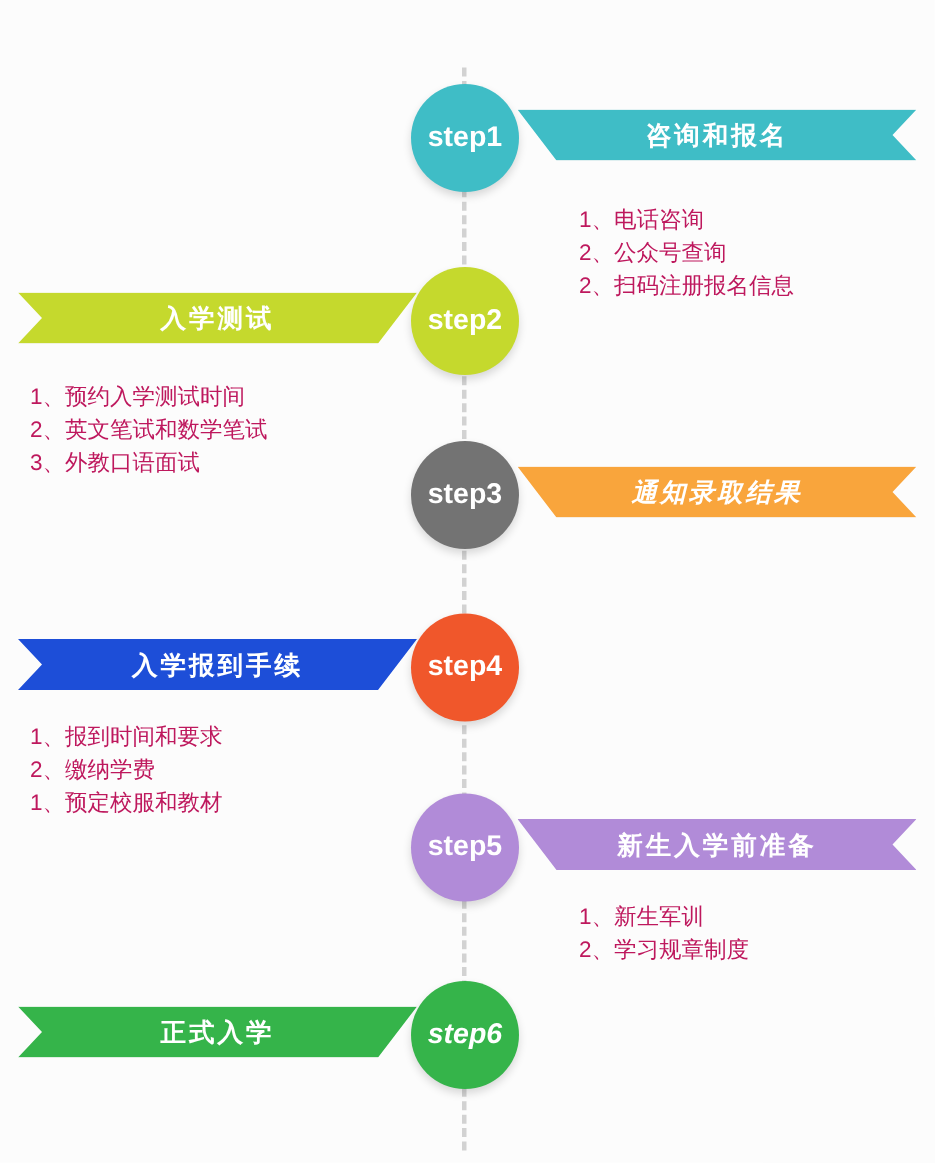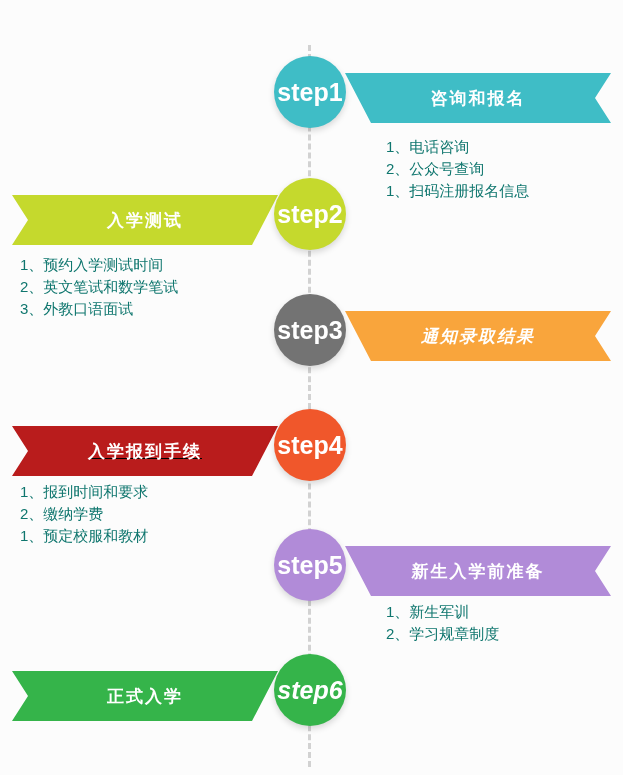--- a/index.html
+++ b/index.html
@@ -30,25 +30,25 @@
     border-radius: 50%;
     display: flex;
     align-items: center;
     justify-content: center;
     z-index: 2;
     box-shadow: 0 3px 6px rgba(0,0,0,0.15);
   }
   .circle span {
     color: #ffffff;
     font-weight: bold;
-    font-size: 25px;
+    font-size: 19px;
   }
   .banner {
     position: absolute;
-    height: 50px;
+    height: 34px;
     width: 266px;
     display: flex;
     align-items: center;
     justify-content: center;
     z-index: 1;
     filter: drop-shadow(0 2px 2px rgba(0,0,0,0.18));
   }
   .banner span {
     color: #ffffff;
     font-weight: bold;
@@ -57,21 +57,21 @@
     white-space: nowrap;
   }
   .banner.right { clip-path: polygon(0 0, 100% 0, calc(100% - 16px) 50%, 100% 100%, 26px 100%); }
   .banner.left  { clip-path: polygon(0 0, 16px 50%, 0 100%, calc(100% - 26px) 100%, 100% 0); }
   .list {
     position: absolute;
     list-style: none;
     margin: 0;
     padding: 0;
     font-size: 15px;
-    color: #0f766e;
+    color: #be185d;
     line-height: 22px;
     z-index: 1;
   }
   .c1 { left: 274px; top: 56px; }
   .c2 { left: 274px; top: 178px; }
   .c3 { left: 274px; top: 294px; }
   .c4 { left: 274px; top: 409px; }
   .c5 { left: 274px; top: 529px; }
   .c6 { left: 274px; top: 654px; font-style: italic; }
   .b1 { left: 345px; top: 73px; }
@@ -94,21 +94,21 @@
 
   <div class="banner right b1" style="background-color: rgb(63, 189, 198);">
     <span>咨询和报名</span>
   </div>
   <div class="circle c1" style="background-color: rgb(63, 189, 198);">
     <span>step1</span>
   </div>
   <ul class="list l1">
     <li>1、电话咨询</li>
     <li>2、公众号查询</li>
-    <li>1、扫码注册报名信息</li>
+    <li>2、扫码注册报名信息</li>
   </ul>
 
   <div class="banner left b2" style="background-color: rgb(197, 217, 45);">
     <span>入学测试</span>
   </div>
   <div class="circle c2" style="background-color: rgb(197, 217, 45);">
     <span>step2</span>
   </div>
   <ul class="list l2">
     <li>1、预约入学测试时间</li>
@@ -116,21 +116,21 @@
     <li>3、外教口语面试</li>
   </ul>
 
   <div class="banner right b3" style="background-color: rgb(249, 165, 60);">
     <span>通知录取结果</span>
   </div>
   <div class="circle c3" style="background-color: #737373;">
     <span>step3</span>
   </div>
 
-  <div class="banner left b4" style="background-color: #b91c1c; text-decoration: underline;">
+  <div class="banner left b4" style="background-color: #1d4ed8;">
     <span>入学报到手续</span>
   </div>
   <div class="circle c4" style="background-color: rgb(240, 87, 43); text-align: center;">
     <span>step4</span>
   </div>
   <ul class="list l4">
     <li>1、报到时间和要求</li>
     <li>2、缴纳学费</li>
     <li>1、预定校服和教材</li>
   </ul>

